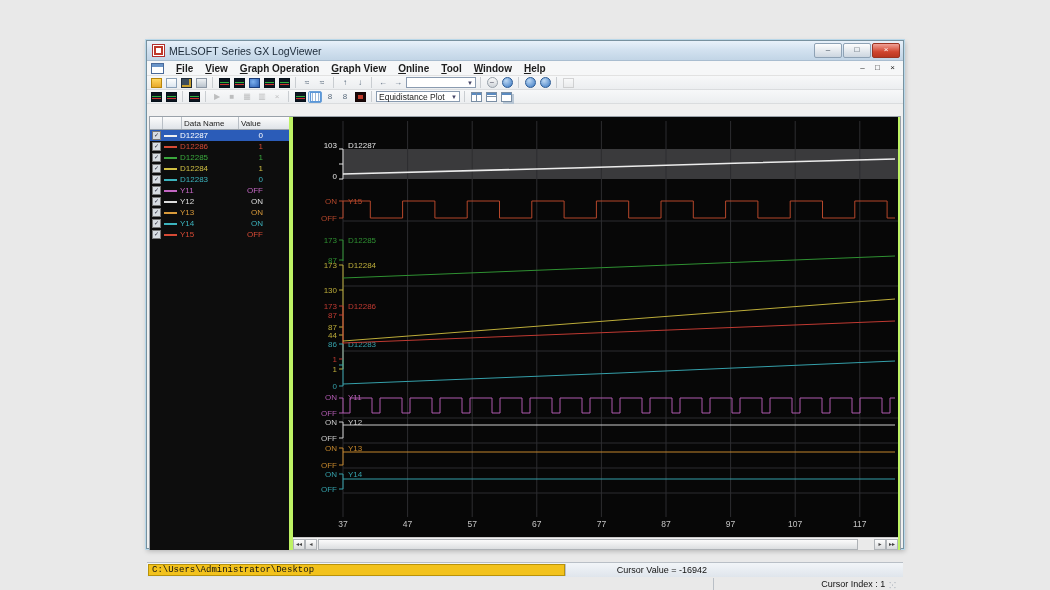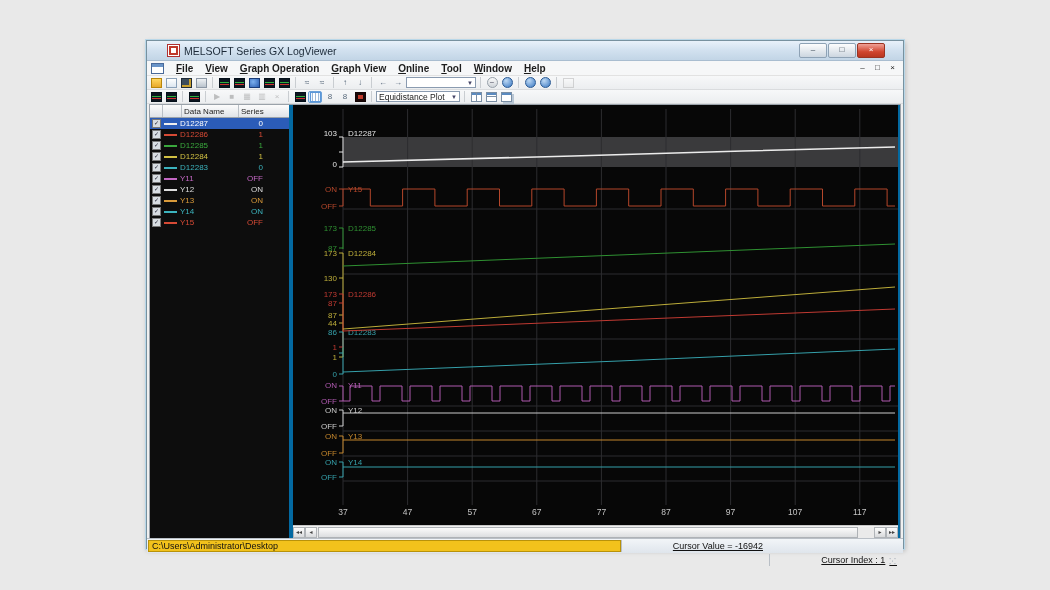--- a/index.html
+++ b/index.html
@@ -1,20 +1,20 @@
 <!DOCTYPE html>
 <html><head>
 <meta charset="utf-8">
 <style>
   html,body{margin:0;padding:0;background:#e9e9e9;font-family:"Liberation Sans",sans-serif;}
   #stage{position:relative;width:1050px;height:590px;background:#e9e9e9;overflow:hidden;}
   #window{position:absolute;left:146px;top:40px;width:758px;height:509px;background:#f0f0f0;
     border:1px solid #77919f;box-shadow:0 0 0 1px #b9d7e8,1px 2px 5px rgba(0,0,0,.25);box-sizing:border-box;}
   
-  .titlebar{height:19px;display:flex;align-items:center;padding:0 18px;
+  .titlebar{height:19px;display:flex;align-items:center;padding:0 3px;
     background:linear-gradient(#e8f1fa,#d3e2f0 45%,#c2d5e6);border-bottom:1px solid #a9bdd0;justify-content:center;}
   .app-icon{width:11px;height:11px;margin:0 4px 0 2px;background:#fff;border:1px solid #b03030;
     box-shadow:inset 0 0 0 1px #fff, inset 0 0 0 3px #c0392b;}
   .title-text{font-size:10.5px;color:#1c2a38;flex:1;white-space:nowrap;}
   .winbtns{display:flex;gap:1px;}
   .winbtn{width:26px;height:13px;border:1px solid #8ea2b5;border-radius:2px;font-size:8px;line-height:11px;
     text-align:center;color:#33414f;background:linear-gradient(#fdfdfd,#ccd6e0);}
   .winbtn.close{background:linear-gradient(#f0a196,#d0452f 60%,#b83721);color:#fff;border-color:#9a3322;}
   
   .menubar{height:14px;display:flex;align-items:center;background:#f6f7f8;border-bottom:1px solid #e2e2e2;
@@ -45,21 +45,21 @@
   .ic.cols{background:#eef6ff;border:1px solid #5a96d8;
     background-image:linear-gradient(90deg,transparent 1px,#9cb8d8 1px 2px,#fff 2px 4px,#9cb8d8 4px 5px,#fff 5px 7px,#9cb8d8 7px 8px,transparent 8px);}
   .ic.reddark{background:#2a0f0f;border:1px solid #140505;box-shadow:inset 0 0 0 2px #1a0808, inset 0 0 0 4px #c03a2a;}
   .ic.tilev{background:#fff;border:1px solid #7a8ea4;background-image:linear-gradient(90deg,transparent 4px,#7a8ea4 4px 5px,transparent 5px),linear-gradient(#5a8ac0 0 2px,transparent 2px);}
   .ic.tileh{background:#fff;border:1px solid #7a8ea4;background-image:linear-gradient(0deg,transparent 4px,#7a8ea4 4px 5px,transparent 5px),linear-gradient(#5a8ac0 0 2px,transparent 2px);}
   .ic.casc{background:#fff;border:1px solid #7a8ea4;box-shadow:2px 2px 0 #b8c6d4;background-image:linear-gradient(#5a8ac0 0 2px,transparent 2px);}
   .tbcombo{height:11px;box-sizing:border-box;border:1px solid #8a9bb0;background:#fff;font-size:8.5px;color:#222;
     display:flex;align-items:center;padding:0 2px;}
   .tbcombo .arrow{margin-left:auto;font-size:6px;color:#446;}
   
-  .content{position:relative;height:434px;margin:0 2px;background:#0369a1;border:1px solid #9aa2aa;border-width:1px 1px 0 1px;box-sizing:border-box;}
+  .content{position:relative;height:434px;margin:12px 2px;background:#bef264;border:1px solid #9aa2aa;border-width:1px 1px 0 1px;box-sizing:border-box;}
   .legend{position:absolute;left:0;top:0;width:139px;height:100%;background:#0d0d0d;display:flex;flex-direction:column;}
   .legend-header{height:12px;display:flex;background:linear-gradient(#fcfcfc,#dfe3e8);border-bottom:1px solid #9aa2aa;
     font-size:8px;color:#222;}
   .lh-cell{border-right:1px solid #b9bfc6;display:flex;align-items:center;padding-left:2px;box-sizing:border-box;}
   .legend-rows{flex:1;overflow:hidden;}
   .lrow{height:11px;display:flex;align-items:center;font-size:8px;}
   .lrow.selected{background:#2b5cb8;}
   .lrow .cb{width:7px;height:7px;margin:0 3px 0 2px;background:#d8dde2;border:1px solid #777;font-size:6px;line-height:6px;text-align:center;color:#223;}
   .lrow .swatch{width:13px;height:2px;margin-right:3px;}
   .lrow .nm{flex:1;white-space:nowrap;}
@@ -67,24 +67,24 @@
   .graph-wrap{position:absolute;left:143px;top:0;width:605px;height:420px;background:#070707;}
   .hscroll{position:absolute;left:143px;top:420px;width:605px;height:13px;background:#f2f2f2;border-top:1px solid #c8c8c8;
     display:flex;align-items:center;box-sizing:border-box;}
   .sbtn{width:12px;height:11px;background:linear-gradient(#fdfdfd,#d8dadc);border:1px solid #b0b4b8;box-sizing:border-box;
     font-size:6px;line-height:9px;text-align:center;color:#444;}
   .strack{flex:1;height:11px;position:relative;background:#eaeaea;}
   .sthumb{position:absolute;left:1px;top:0;height:11px;width:97%;background:linear-gradient(#fbfbfb,#dcdee0);border:1px solid #aeb2b6;box-sizing:border-box;}
   
   .statusbar{height:14px;display:flex;align-items:center;background:linear-gradient(#f2f5f8,#dfe5ec);
     border-top:1px solid #b9bfc6;font-size:9px;color:#111;}
-  .sb-path{width:473px;height:12px;box-sizing:border-box;background:#f2c21c;border:1px solid #b8920a;
-    display:flex;align-items:center;padding:0 3px;margin-left:1px;white-space:nowrap;overflow:hidden;}
+  .sb-path{width:417px;height:12px;box-sizing:border-box;background:#f2c21c;border:1px solid #b8920a;
+    display:flex;align-items:center;padding:0 3px;margin-left:1px;white-space:nowrap;overflow:hidden;font-family:Liberation Mono, monospace;}
   .sb-sec{height:12px;border-left:1px solid #b9bfc6;display:flex;align-items:center;justify-content:flex-end;
-    padding:0 6px;box-sizing:border-box;white-space:nowrap;text-decoration:underline;}
+    padding:0 6px;box-sizing:border-box;white-space:nowrap;}
   .sb-val{width:148px;}
   .sb-idx{flex:1;margin-top:28px;}
   .grip{color:#8a96a4;font-size:8px;margin-left:4px;letter-spacing:1px;}
 </style>
 </head>
 <body>
 
 <div id="stage">
   <div id="window">
 
@@ -222,21 +222,21 @@
           <div class="ic casc"></div>
         </div>
       </div>
 
     <div class="content">
       <div class="legend">
         <div class="legend-header">
           <div class="lh-cell" style="width:13px;"></div>
           <div class="lh-cell" style="width:19px;"></div>
           <div class="lh-cell" style="flex:1;">Data Name</div>
-          <div class="lh-cell" style="width:50px;border-right:none;">Series</div>
+          <div class="lh-cell" style="width:50px;border-right:none;">Value</div>
         </div>
         <div class="legend-rows" id="legend-rows">
             <div class="lrow selected">
               <div class="cb">✓</div>
               <div class="swatch" style="background: rgb(239, 239, 239);"></div>
               <div class="nm" style="color: rgb(255, 255, 255);">D12287</div>
               <div class="val" style="color: rgb(255, 255, 255);">0</div>
             </div>
             <div class="lrow">
               <div class="cb">✓</div>

